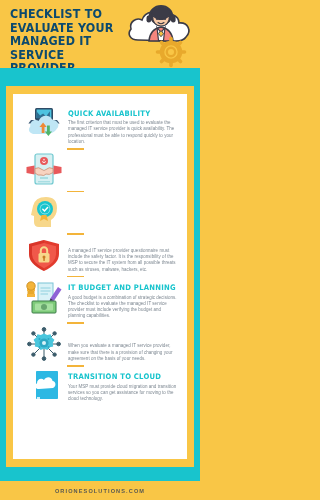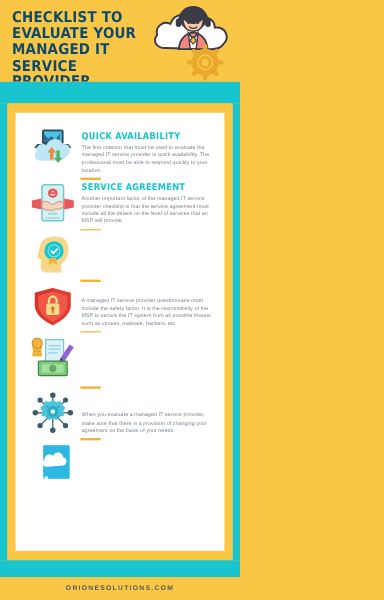--- a/index.html
+++ b/index.html
@@ -141,24 +141,20 @@
             <circle cx="18" cy="9" r="4" fill="#e8595b"></circle>
             <path d="M18 6.6 l1 1.7 h-2z" fill="#ffffff"></path>
             <path d="M16.2 9.6 q1.8 2 3.6 0" stroke="#ffffff" stroke-width="1" fill="none"></path>
             <path d="M0.5 15 l8 -1.5 v9 l-8 -1.5z" fill="#e8595b"></path>
             <path d="M35.5 15 l-8 -1.5 v9 l8 -1.5z" fill="#e8595b"></path>
             <path d="M9 16.5 q4 -2 7 1 q2 2 4 0 q3 -3 7 -1 v4 q-4 3 -7 1.5 q-2 2.5 -5 1 q-3 1 -6 -2z" fill="#f7d3c0" stroke="#c98d72" stroke-width=".8"></path>
             <path d="M22 25 h-8 v2 h8z" fill="#a9dde2"></path>
             <path d="M24 29 h-12 v1.4 h12z" fill="#a9dde2"></path>
           </svg>
         </div>
-        <div class="txt-col">
-          <div class="h">SERVICE AGREEMENT</div>
-          <div class="b">Another important factor of the managed IT service provider checklist is that the service agreement must include all the details on the level of services that an MSP will provide.</div>
-        </div>
       </div>
       <div class="rule" style="margin:3px 0 0 46px;"></div>
 
       <div class="item">
         <div class="icon-col">
           <svg width="36" height="36" viewBox="0 0 36 36">
             <path d="M25 33 v-7 q6 -4 6 -12 q0 -11 -11 -11 q-11 0 -13 9 l-2 9 l3 1 v6 q0 5 5 5z" fill="#f7d78a"></path>
             <circle cx="19" cy="15" r="8" fill="#18c4cd"></circle>
             <circle cx="19" cy="15" r="5.4" fill="#ffffff" opacity=".55"></circle>
             <circle cx="19" cy="15" r="4.6" fill="#18c4cd"></circle>
@@ -199,20 +195,24 @@
             <path d="M26 20 l8 -12 l3.5 2.4 l-8 12 l-4 1.6z" fill="#8f63d6"></path>
             <path d="M25.5 22 l1.2 -2.4 l2.4 1.6z" fill="#3b3b47"></path>
             <rect x="3" y="9" width="8" height="3" fill="#f3b43a"></rect>
             <rect x="3.5" y="12" width="7" height="3" fill="#e8a92c"></rect>
             <rect x="3" y="15" width="8" height="3" fill="#f3b43a"></rect>
             <circle cx="7" cy="7" r="4.2" fill="#f3b43a" stroke="#c98d22" stroke-width=".9"></circle>
             <rect x="8" y="22" width="24" height="12" rx="1" fill="#7ecb7a" stroke="#3f7f4b" stroke-width="1"></rect>
             <rect x="11" y="24.5" width="18" height="7" rx=".8" fill="#a6e0a0"></rect>
             <circle cx="20" cy="28" r="3" fill="#3f7f4b" opacity=".6"></circle>
           </svg>
+        </div>
+        <div class="txt-col">
+          <div class="h">IT BUDGET AND PLANNING</div>
+          <div class="b">A good budget is a combination of strategic decisions. The checklist to evaluate the managed IT service provider must include verifying the budget and planning capabilities.</div>
         </div>
       </div>
       <div class="rule" style="margin:3px 0 0 46px;"></div>
 
       <div class="item">
         <div class="icon-col">
           <svg width="36" height="36" viewBox="0 0 36 36">
             <g stroke="#3b5c6b" stroke-width="1" fill="#3b5c6b">
               <line x1="18" y1="18" x2="18" y2="4"></line>
                 <circle cx="18" cy="3.4" r="1.8"></circle>
@@ -259,20 +259,24 @@
                      C29 12.4 29.6 17.4 26 19 Z" fill="#ffffff"></path>
             <g fill="#ffffff" opacity=".8">
               <rect x="2" y="22" width="3" height="3"></rect>
                 <rect x="6" y="25" width="3" height="3"></rect>
               <rect x="2" y="28" width="3" height="3"></rect>
                 <rect x="10" y="28" width="3" height="3"></rect>
               <rect x="6" y="19" width="2.4" height="2.4"></rect>
             </g>
           </svg>
         </div>
+        <div class="txt-col">
+          <div class="h">TRANSITION TO CLOUD</div>
+          <div class="b">Your MSP must provide cloud migration and transition services so you can get assistance for moving to the cloud technology.</div>
+        </div>
       </div>
 
     </div>
   </div>
 </div>
 
 <div id="footer-teal"></div>
 <div id="footer">
   <span id="footer-text">ORIONESOLUTIONS.COM</span>
 </div>

